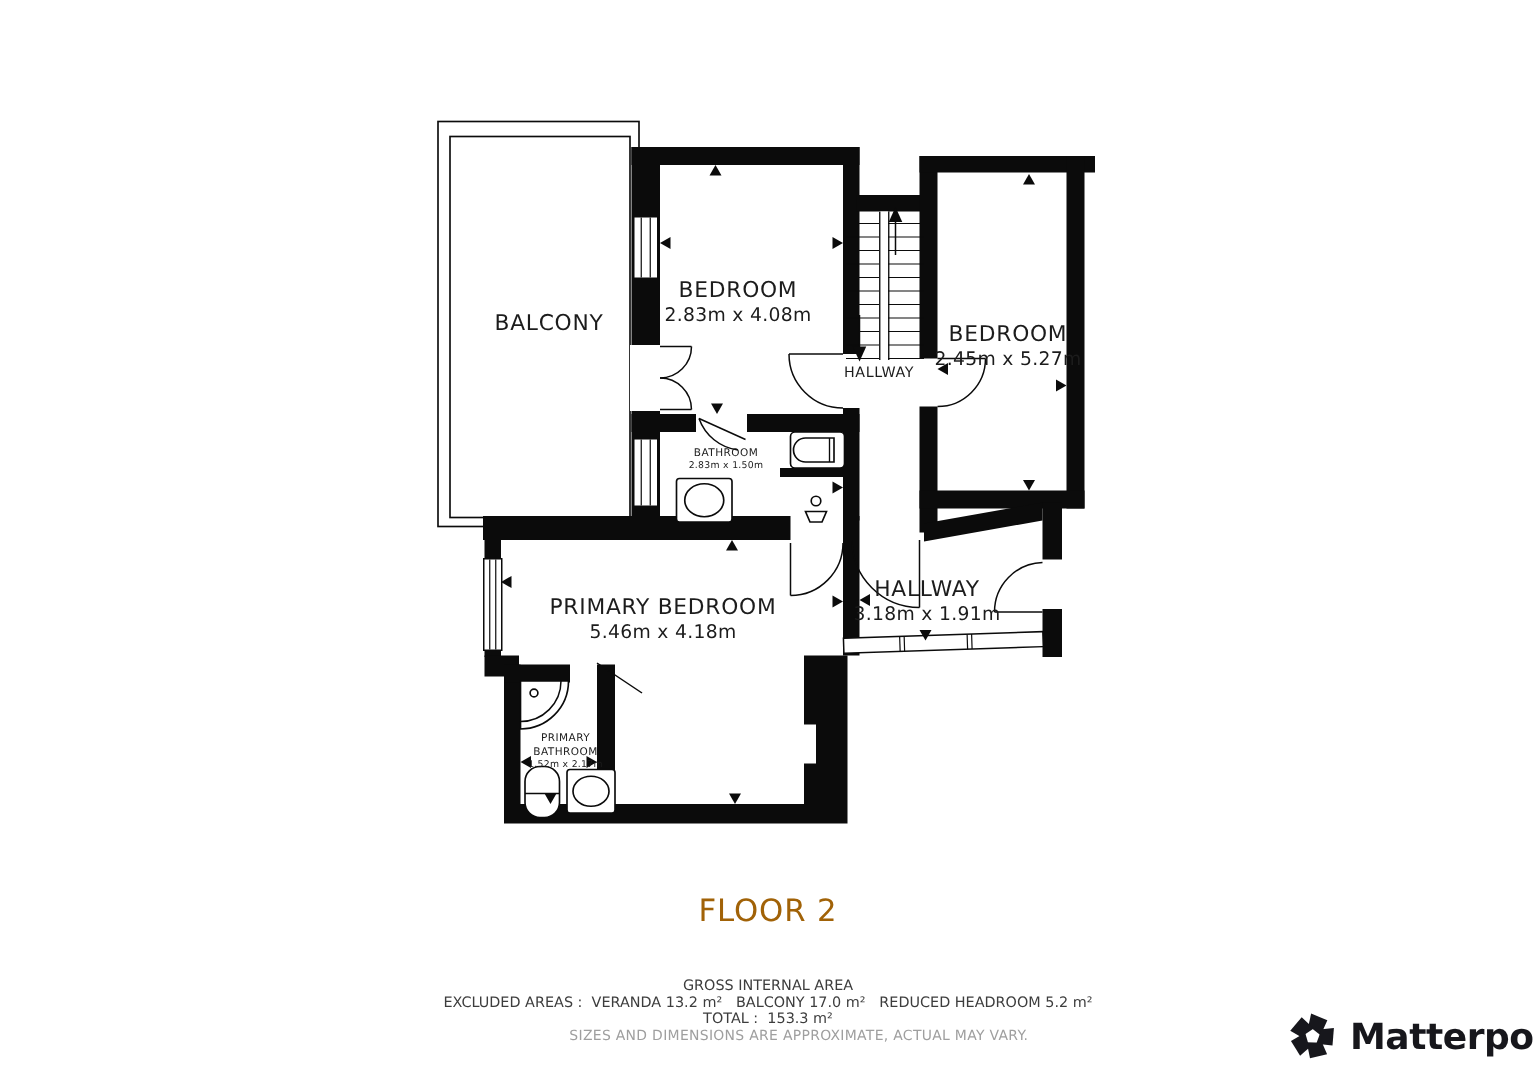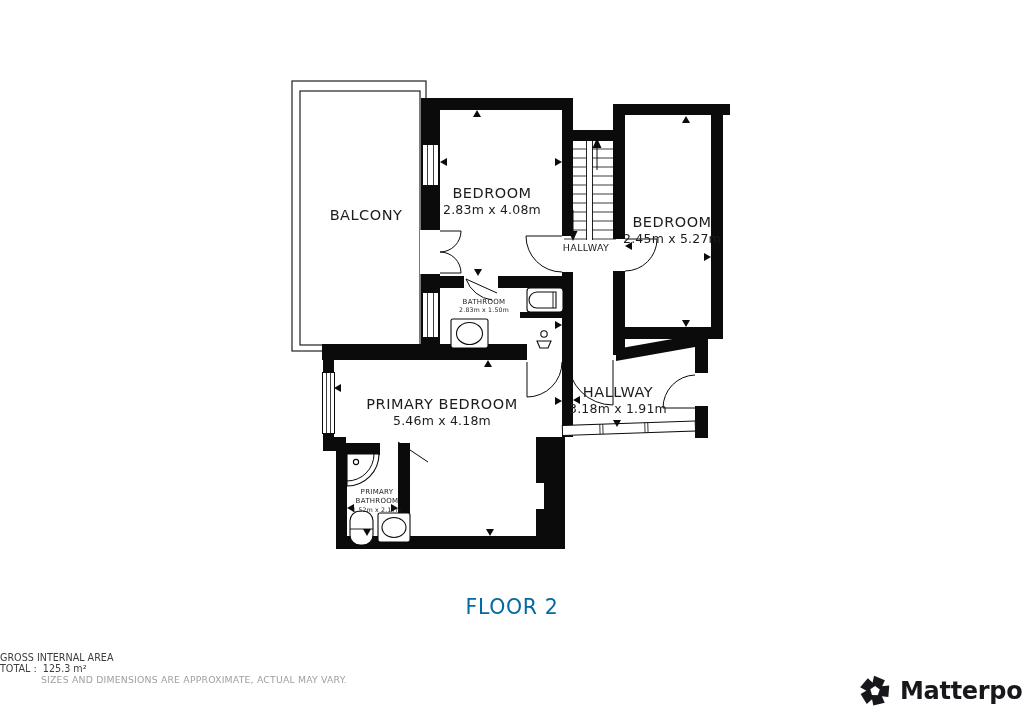--- a/index.html
+++ b/index.html
@@ -15,22 +15,22 @@
   .arc{fill:none;stroke:#0b0b0b;stroke-width:1;}
   .tread{stroke:#0b0b0b;stroke-width:0.8;fill:none;}
   .arrowhead{fill:#0b0b0b;}
   .room-name{font-size:14.5px;letter-spacing:0.5px;fill:#1c1c1c;}
   .room-dims{font-size:12.5px;letter-spacing:0.2px;fill:#1c1c1c;}
   .room-small{font-size:7px;letter-spacing:0.3px;fill:#1c1c1c;}
   .room-xsmall{font-size:6.2px;letter-spacing:0.2px;fill:#1c1c1c;}
   .hall-small{font-size:9.5px;letter-spacing:0.4px;fill:#1c1c1c;}
   text{text-anchor:middle;font-family:"DejaVu Sans","Liberation Sans",sans-serif;}
   .floor-label{position:absolute;left:0;top:595px;width:1024px;text-align:center;
-       font-size:20.5px;letter-spacing:0.6px;color:#0369a1;}
-  .footer{position:absolute;left:0;top:652px;width:1024px;text-align:left;
+       font-size:20.5px;letter-spacing:0.6px;color:#a16207;}
+  .footer{position:absolute;left:0;top:652px;width:1024px;text-align:center;
        font-size:9.6px;line-height:11px;color:#3d3d3d;}
   .footer .fl{white-space:pre;}
   .footer .muted{color:#9f9f9f;font-size:9.3px;letter-spacing:0.2px;margin-left:41px;}
   .brand{position:absolute;left:857px;top:672px;display:flex;align-items:center;}
   .brand-text{font-size:24px;font-weight:600;color:#17171c;letter-spacing:-0.3px;margin-left:7px;}
 </style>
 </head>
 <body>
 
 <div class="canvas">
@@ -226,21 +226,22 @@
       <text class="room-small" x="377" y="494">PRIMARY</text>
       <text class="room-small" x="377" y="503">BATHROOM</text>
       <text class="room-xsmall" x="377" y="511.5">1.52m x 2.17m</text>
     </g>
   </svg>
 
   <div class="floor-label">FLOOR 2</div>
 
   <div class="footer">
     <div class="fl">GROSS INTERNAL AREA</div>
-    <div class="fl">TOTAL :  125.3 m²</div>
+    <div class="fl">EXCLUDED AREAS :  VERANDA 13.2 m²   BALCONY 17.0 m²   REDUCED HEADROOM 5.2 m²</div>
+    <div class="fl">TOTAL :  153.3 m²</div>
     <div class="fl muted">SIZES AND DIMENSIONS ARE APPROXIMATE, ACTUAL MAY VARY.</div>
   </div>
 
   <div class="brand">
     <svg width="36" height="38" viewBox="0 0 40 40">
       <g fill="#17171c">
         <path d="M19,3 L31,8 L26,19 L17,12 Z"></path>
         <path d="M19,3 L31,8 L26,19 L17,12 Z" transform="rotate(72 20 20)"></path>
         <path d="M19,3 L31,8 L26,19 L17,12 Z" transform="rotate(144 20 20)"></path>
         <path d="M19,3 L31,8 L26,19 L17,12 Z" transform="rotate(216 20 20)"></path>

